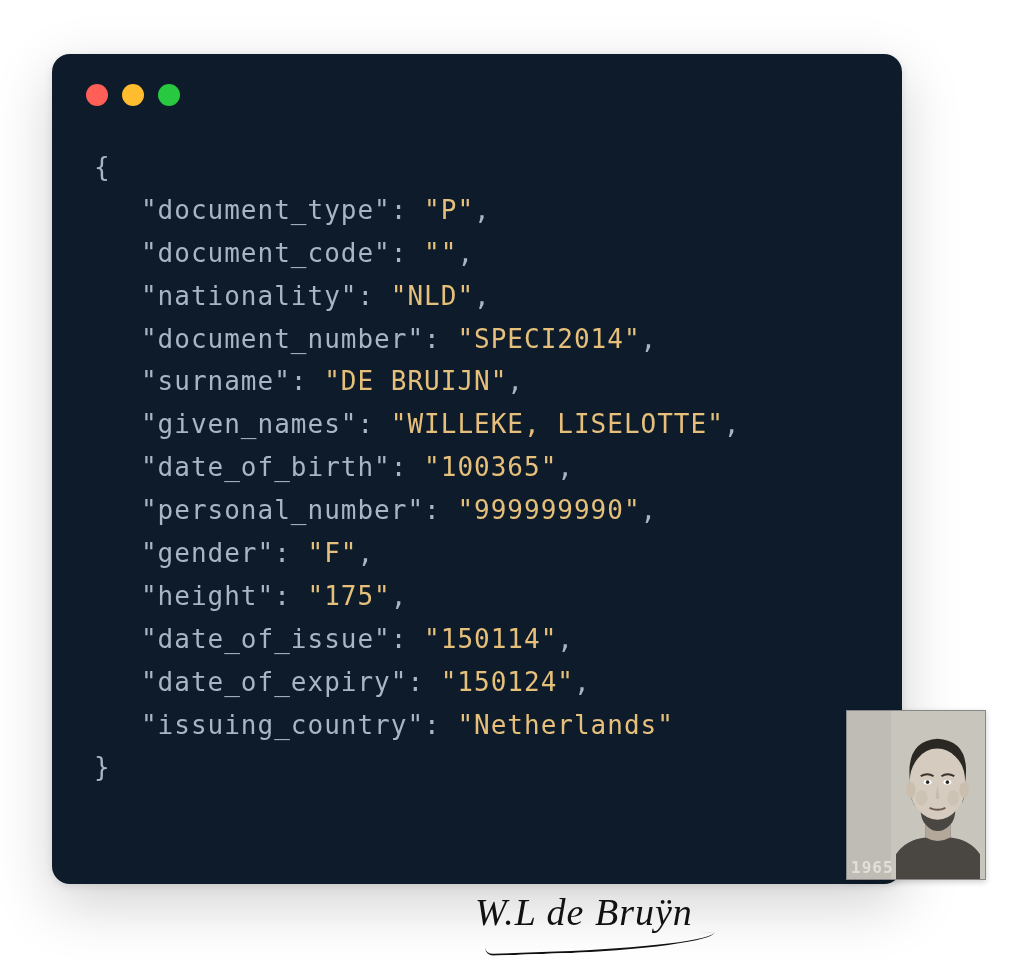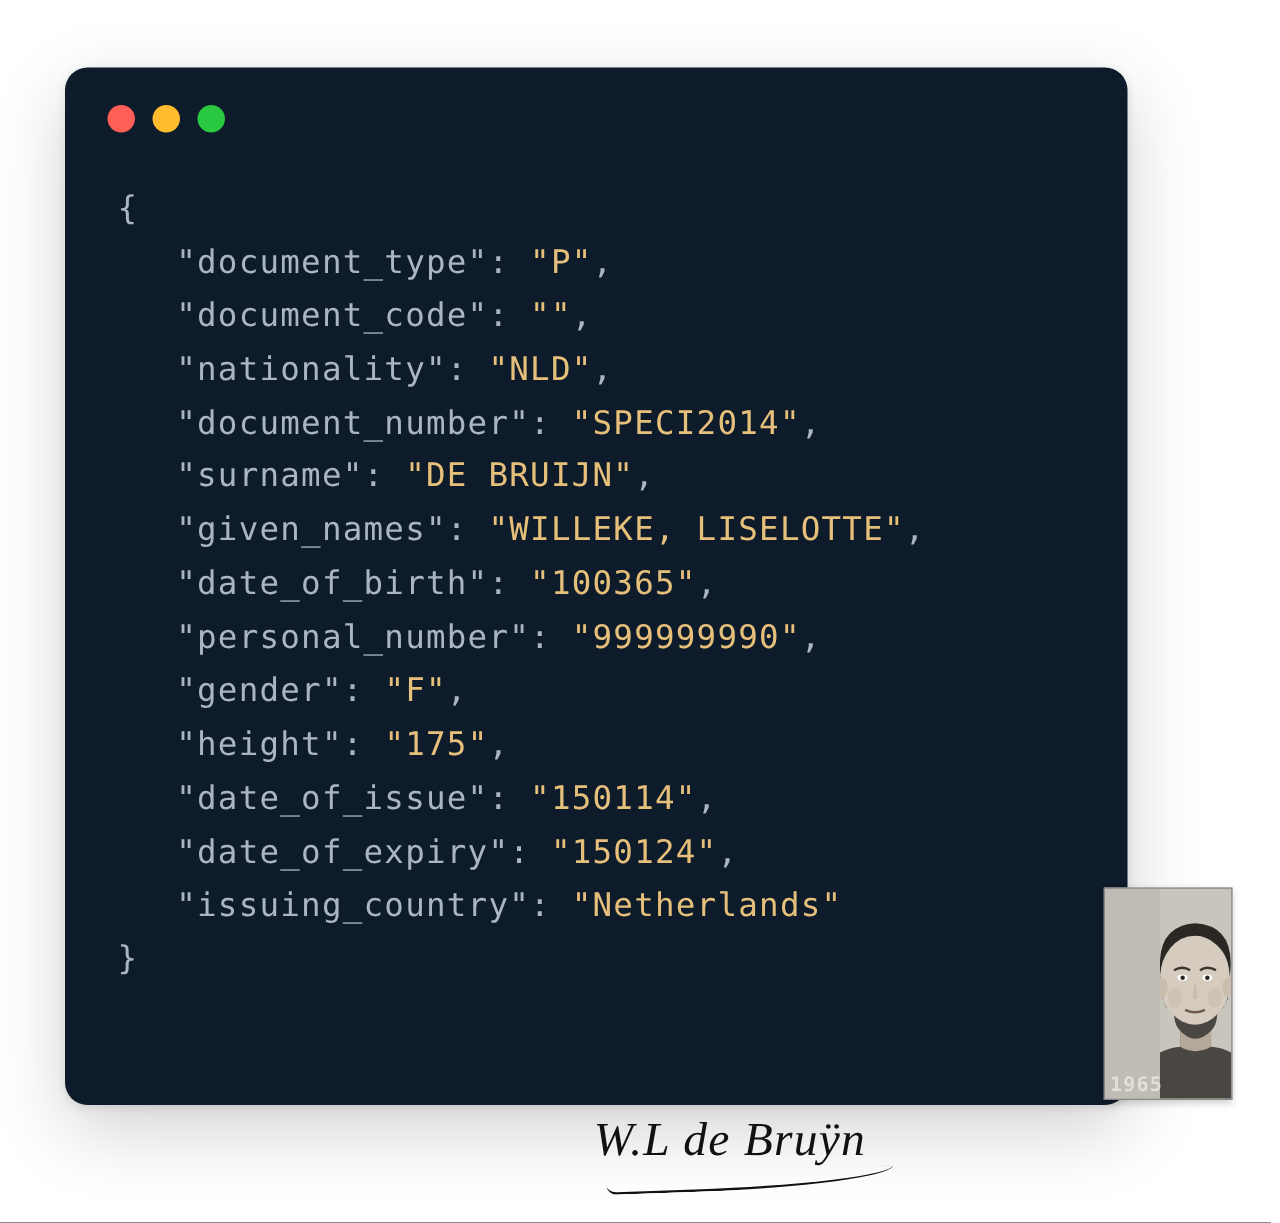--- a/index.html
+++ b/index.html
@@ -70,21 +70,21 @@
     border-bottom: 2px solid #111;
     border-bottom-left-radius: 10px;
     border-bottom-right-radius: 200px 20px;
     transform: rotate(-2deg);
   }
 
   .photo {
     position: absolute;
     right: 38px;
     top: 710px;
-    width: 103px;
+    width: 140px;
     height: 170px;
     background: #bfbcb6;
     border: 1px solid #888;
     box-shadow: 0 2px 6px rgba(0,0,0,0.2);
     overflow: hidden;
     padding-left: 44px;
   }
   .photo svg { width: 100%; height: 100%; display: block; }
   .photo .year {
     position: absolute;

